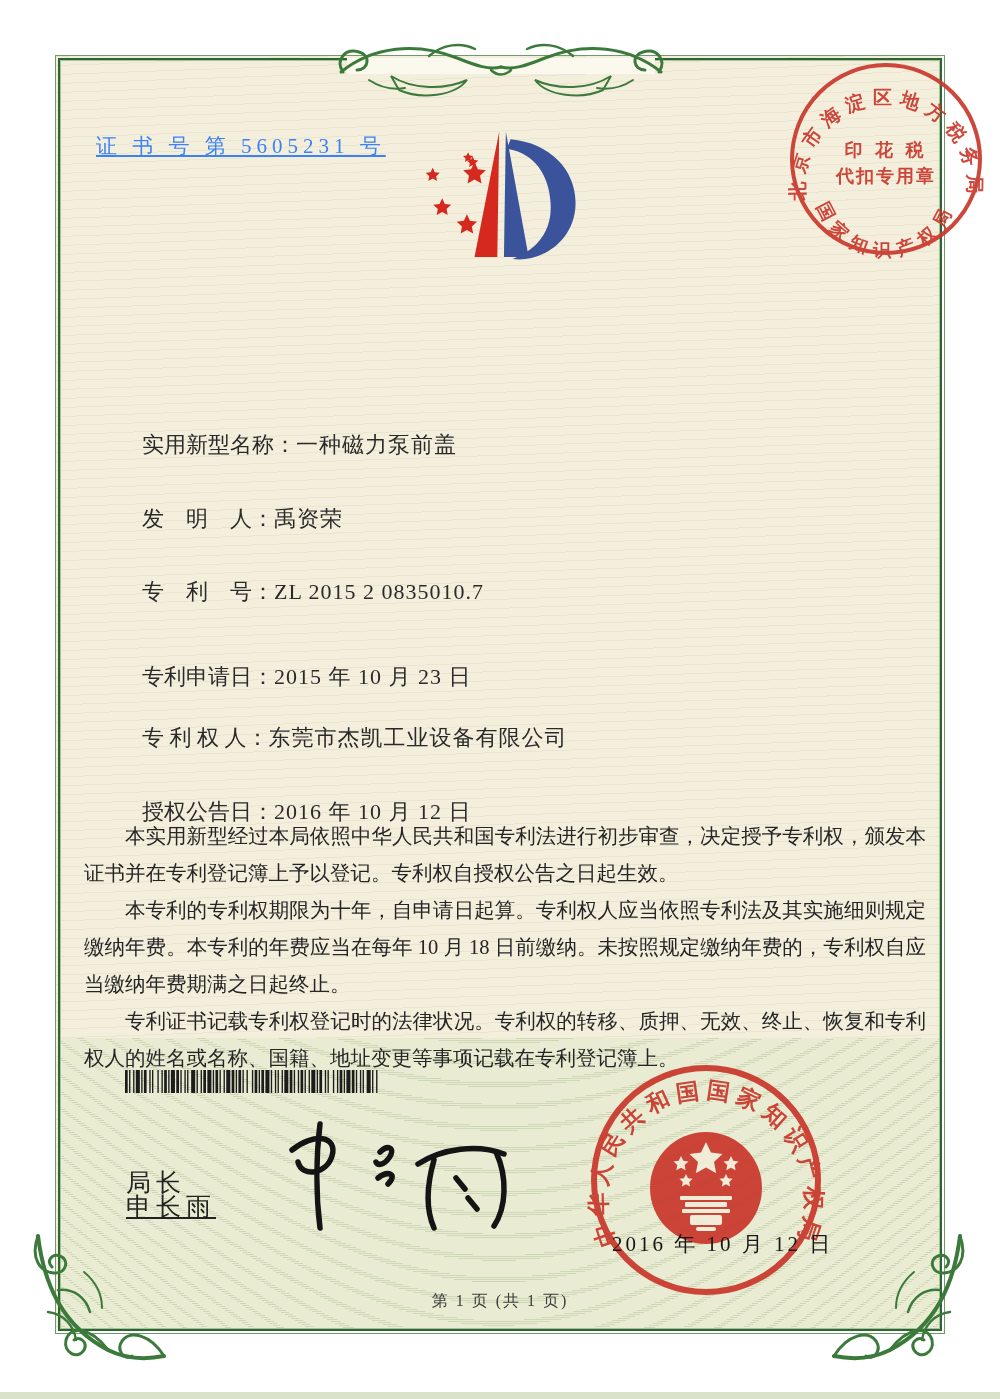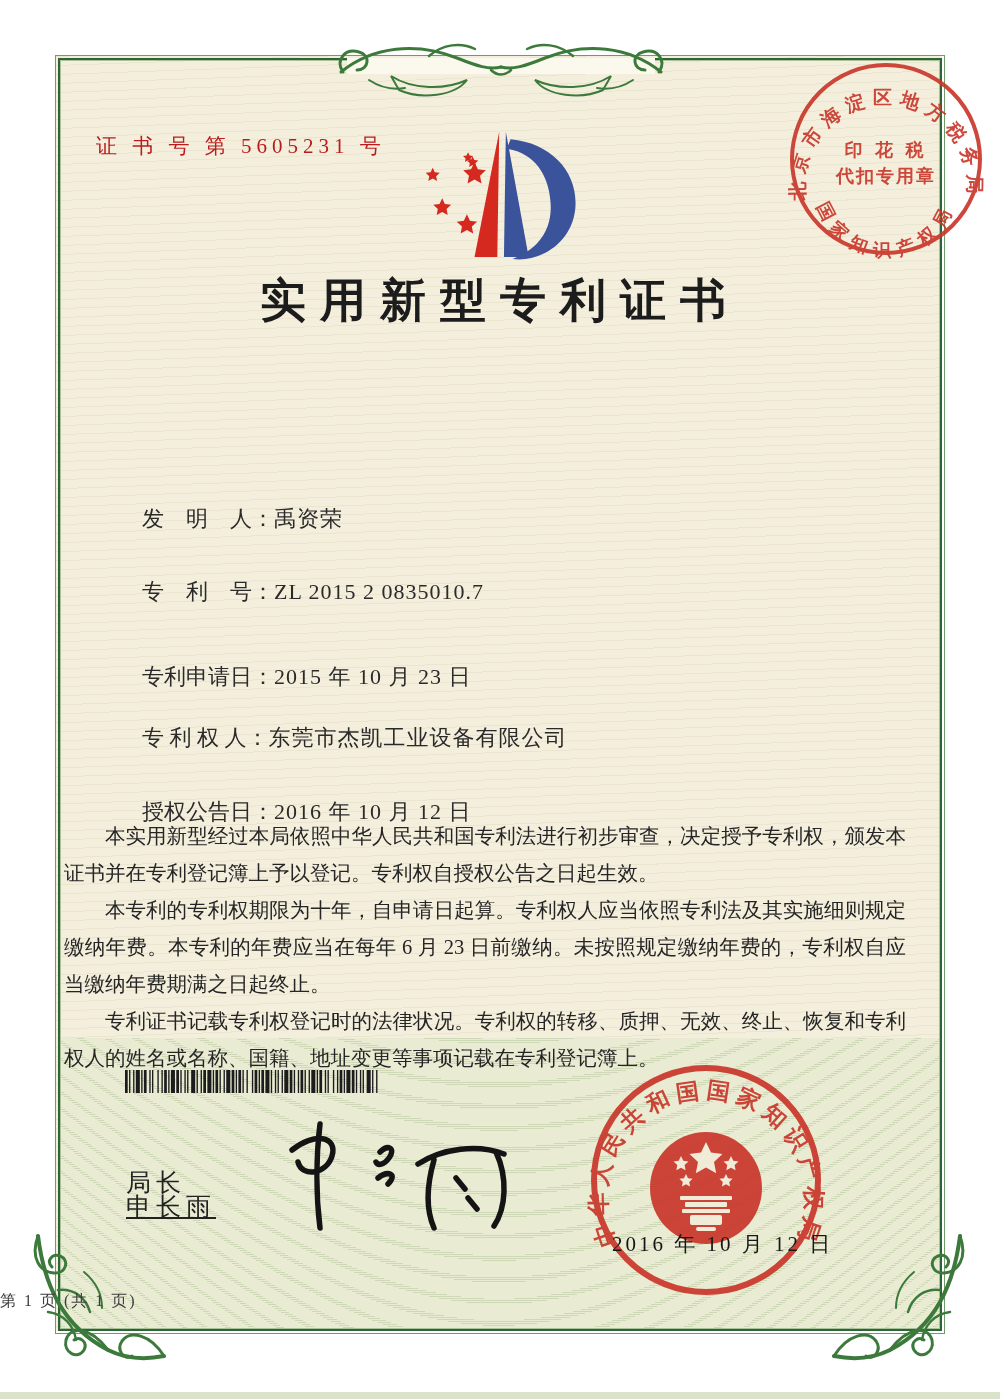--- a/index.html
+++ b/index.html
@@ -19,32 +19,32 @@
     position:absolute; left:58px; top:1038px; width:882px; height:292px;
     background-color:#e9ecd2;
     background-image:repeating-radial-gradient(120% 95% at 50% 240%, rgba(110,145,85,0.22) 0 1px, transparent 1px 8px);
   }
   .bottom-strip{position:absolute; left:0; bottom:0; width:100%; height:7px; background:#ccd6b4; opacity:.7;}
   
   .frame{position:absolute; left:55px; top:55px; width:888px; height:1277px; border:1px solid #6f9b6b; pointer-events:none;}
   .frame-mid{position:absolute; inset:2px; border:3px solid #2c6632;}
   .frame-in{position:absolute; inset:4px; border:1px solid #a9c29d;}
 
-  .cert-no{position:absolute; left:96px; top:132px; font-size:21px; color:#b91c1c; letter-spacing:5px;}
+  .cert-no{position:absolute; left:96px; top:132px; font-size:21px; color:#3b82f6; letter-spacing:5px;text-decoration:underline;}
   .title{
     position:absolute; left:0; top:270px; width:100%; text-align:center;
     font-size:46px; font-weight:bold; color:#1c1c1c; letter-spacing:14px;
   }
   .field{position:absolute; left:120px; font-size:22px; color:#2a2a2a; white-space:pre;}
   .field .val{letter-spacing:1px;}
-  .paras{position:absolute; left:64px; top:818px; width:842px; font-size:20.5px; line-height:37px; color:#252525; text-align:justify;}
+  .paras{position:absolute; left:84px; top:818px; width:842px; font-size:20.5px; line-height:37px; color:#252525; text-align:justify;}
   .paras p{margin:0; text-indent:2em;}
   .sig-title{position:absolute; left:126px; top:1142px; font-family:"Liberation Sans","DejaVu Sans",sans-serif; font-size:25px; color:#222; letter-spacing:5px;margin-top:24px;}
   .sig-name{position:absolute; left:126px; top:1190px; font-family:"Liberation Sans","DejaVu Sans",sans-serif; font-size:25px; color:#222; letter-spacing:5px;text-decoration:underline;}
-  .footer{position:absolute; left:0; top:1291px; width:100%; font-size:16px; color:#3c3c3c; letter-spacing:2px;}
+  .footer{position:absolute; left:0; top:1291px; width:100%; text-align:center; font-size:16px; color:#3c3c3c; letter-spacing:2px;}
   .stamp-date{position:absolute; left:612px; top:1230px; font-size:21px; color:#161616; letter-spacing:3px; z-index:6;}
   .abs{position:absolute;}
   svg{display:block;}
 </style>
 </head>
 <body>
 
 <div class="page">
 
   <div class="paper-tint"></div>
@@ -125,41 +125,43 @@
     <text fill="#c9382c" font-size="19" font-weight="bold" letter-spacing="7">
       <textPath href="#taxTop" startOffset="50%" text-anchor="middle">北京市海淀区地方税务局</textPath>
     </text>
     <text x="101" y="98" text-anchor="middle" fill="#c9382c" font-size="18" font-weight="bold" letter-spacing="4">印 花 税</text>
     <text x="101" y="124" text-anchor="middle" fill="#c9382c" font-size="18" font-weight="bold" letter-spacing="2">代扣专用章</text>
     <text fill="#c9382c" font-size="18" font-weight="bold" letter-spacing="8">
       <textPath href="#taxBottom" startOffset="50%" text-anchor="middle">国家知识产权局</textPath>
     </text>
   </svg>
 
-  <div class="title">实用新型专利证书</div>
-
+
+  <div class="field" style="top:404px;">
+    <span class="lbl">实用新型名称：</span><span class="val">一种磁力泵前盖</span>
+  </div>
   <div class="field" style="top:478px;">
     <span class="lbl">发　明　人：</span><span class="val">禹资荣</span>
   </div>
   <div class="field" style="top:551px;">
     <span class="lbl">专　利　号：</span><span class="val">ZL 2015 2 0835010.7</span>
   </div>
   <div class="field" style="top:636px;">
     <span class="lbl">专利申请日：</span><span class="val">2015 年 10 月 23 日</span>
   </div>
   <div class="field" style="top:697px;text-align:center;">
     <span class="lbl">专 利 权 人：</span><span class="val">东莞市杰凯工业设备有限公司</span>
   </div>
   <div class="field" style="top:771px;text-align:center;">
     <span class="lbl">授权公告日：</span><span class="val">2016 年 10 月 12 日</span>
   </div>
 
   <div class="paras">
     <p>本实用新型经过本局依照中华人民共和国专利法进行初步审查，决定授予专利权，颁发本证书并在专利登记簿上予以登记。专利权自授权公告之日起生效。</p>
-    <p>本专利的专利权期限为十年，自申请日起算。专利权人应当依照专利法及其实施细则规定缴纳年费。本专利的年费应当在每年 6 月 23 日前缴纳。未按照规定缴纳年费的，专利权自应当缴纳年费期满之日起终止。</p>
+    <p>本专利的专利权期限为十年，自申请日起算。专利权人应当依照专利法及其实施细则规定缴纳年费。本专利的年费应当在每年 10 月 18 日前缴纳。未按照规定缴纳年费的，专利权自应当缴纳年费期满之日起终止。</p>
     <p>专利证书记载专利权登记时的法律状况。专利权的转移、质押、无效、终止、恢复和专利权人的姓名或名称、国籍、地址变更等事项记载在专利登记簿上。</p>
   </div>
 
   <svg id="barcode" class="abs" style="left:125px; top:1070px;" width="256" height="23" viewBox="0 0 256 23">
       <rect x="0.00" y="0" width="2.70" height="23" fill="#1c1c1c"></rect>
       <rect x="4.05" y="0" width="1.35" height="23" fill="#1c1c1c"></rect>
       <rect x="8.10" y="0" width="1.35" height="23" fill="#1c1c1c"></rect>
       <rect x="10.80" y="0" width="4.05" height="23" fill="#1c1c1c"></rect>
       <rect x="16.20" y="0" width="1.35" height="23" fill="#1c1c1c"></rect>
       <rect x="18.90" y="0" width="2.70" height="23" fill="#1c1c1c"></rect>

